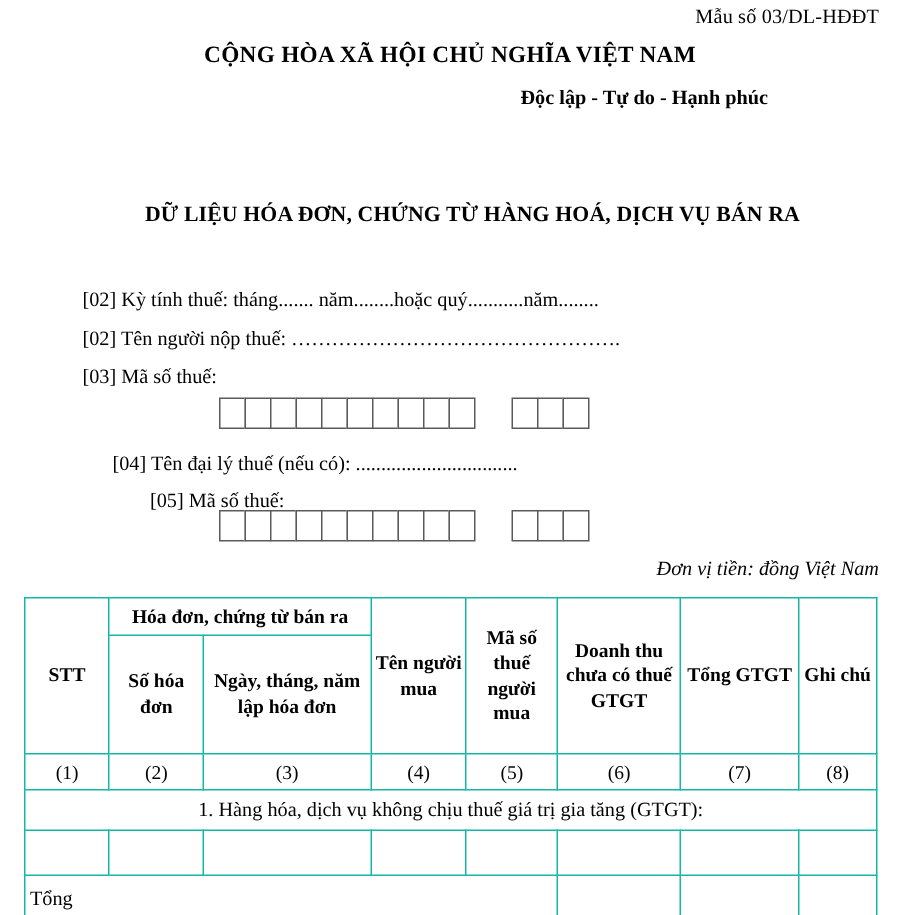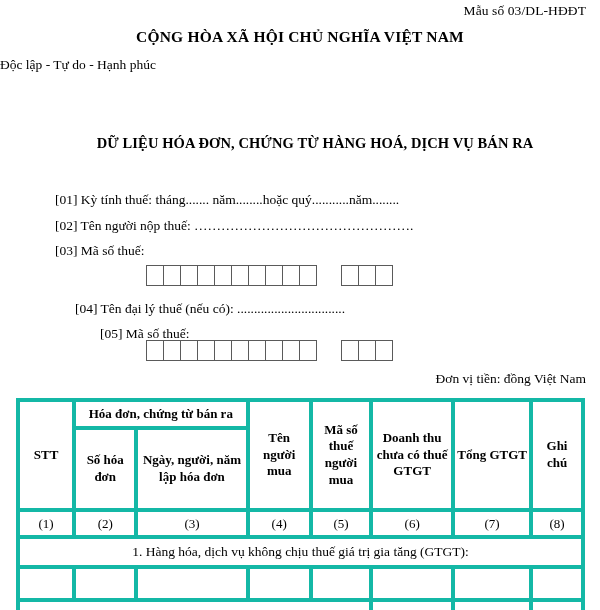--- a/index.html
+++ b/index.html
@@ -38,23 +38,23 @@
     text-align: center;
     font-size: 15.5px;
     font-weight: bold;
     letter-spacing: .2px;
   }
   .motto {
     position: absolute;
     top: 57px;
     left: 0;
     width: 512px;
-    text-align: left;
-    font-size: 13.5px;
-    font-weight: normal;
+    text-align: right;
+    font-size: 13.5px;
+    font-weight: bold;
   }
   .doc-title {
     position: absolute;
     top: 110px;
     left: 0;
     width: 600px;
     text-align: center;
     font-size: 14.5px;
     font-weight: bold;
     letter-spacing: .3px;
@@ -82,20 +82,21 @@
   .f02 { top: 218px; left: 55px; }
   .f03 { top: 243px; left: 55px; }
   .f04 { top: 301px; left: 55px; margin-left: 20px; }
   .f05 { top: 326px; left: 55px; margin-left: 45px; }
 
   .currency-note {
     position: absolute;
     top: 371px;
     right: 14px;
     font-size: 13.5px;
+    font-style: italic;
   }
 
   
   .boxgrid {
     position: absolute;
     display: flex;
     align-items: flex-start;
   }
   .bg-1 { top: 265px; left: 146px; }
   .bg-2 { top: 340px; left: 146px; }
@@ -118,21 +119,21 @@
     left: 16px;
     width: 569px;
   }
   table.maintbl {
     border-collapse: collapse;
     width: 569px;
     table-layout: fixed;
     font-size: 13px;
   }
   table.maintbl td, table.maintbl th {
-    border: 4px solid #14b8a6;
+    border: 1px solid #14b8a6;
     padding: 1px 2px;
     vertical-align: middle;
     text-align: center;
     font-weight: normal;
   }
   table.maintbl th {
     font-weight: bold;
     line-height: 1.28;
     font-size: 13px;
   }
@@ -159,21 +160,21 @@
 </head>
 <body>
 
 <div class="page">
 
   <div class="form-code">Mẫu số 03/DL-HĐĐT</div>
   <div class="nation-title">CỘNG HÒA XÃ HỘI CHỦ NGHĨA VIỆT NAM</div>
   <div class="motto">Độc lập - Tự do - Hạnh phúc</div>
   <div class="doc-subtitle">DỮ LIỆU HÓA ĐƠN, CHỨNG TỪ HÀNG HOÁ, DỊCH VỤ BÁN RA</div>
 
-  <div class="field f01">[01] Kỳ tính thuế: tháng....... năm........hoặc quý...........năm........</div>
+  <div class="field f01">[02] Kỳ tính thuế: tháng....... năm........hoặc quý...........năm........</div>
   <div class="field f02">[02] Tên người nộp thuế: ………………………………………….</div>
   <div class="field f03">[03] Mã số thuế:</div>
 
   <div class="boxgrid bg-1">
     <div class="boxgroup">
       <div class="cellbox"></div>
       <div class="cellbox"></div>
       <div class="cellbox"></div>
       <div class="cellbox"></div>
       <div class="cellbox"></div>
@@ -232,21 +233,21 @@
           <th rowspan="3">STT</th>
           <th colspan="2" style="height:22px;">Hóa đơn, chứng từ bán ra</th>
           <th rowspan="3">Tên người mua</th>
           <th rowspan="3">Mã số thuế người mua</th>
           <th rowspan="3">Doanh thu chưa có thuế GTGT</th>
           <th rowspan="3">Tổng GTGT</th>
           <th rowspan="3">Ghi chú</th>
         </tr>
         <tr>
           <th rowspan="2" style="height:76px;">Số hóa đơn</th>
-          <th rowspan="2">Ngày, người, năm lập hóa đơn</th>
+          <th rowspan="2">Ngày, tháng, năm lập hóa đơn</th>
         </tr>
         <tr></tr>
         <tr class="numrow">
           <td>(1)</td>
           <td>(2)</td>
           <td>(3)</td>
           <td>(4)</td>
           <td>(5)</td>
           <td>(6)</td>
           <td>(7)</td>

